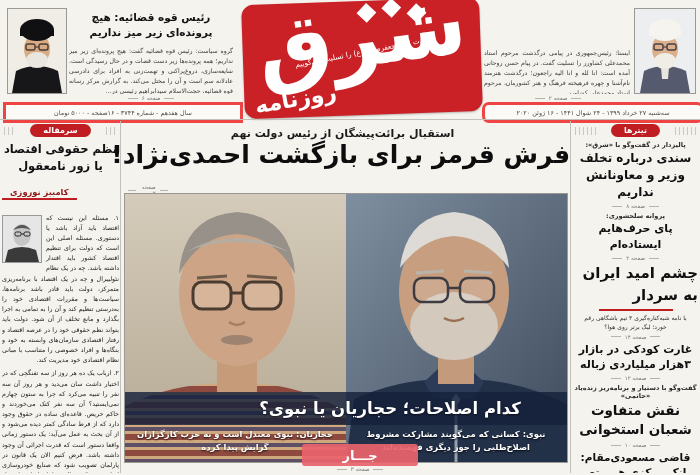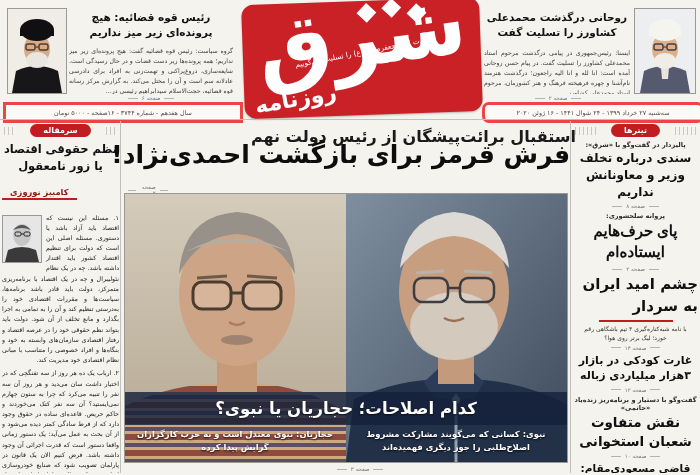--- a/index.html
+++ b/index.html
@@ -24,22 +24,22 @@
                       border-radius:12px;transform:rotate(-2deg);box-shadow:0 1px 2px rgba(0,0,0,.25);}
   .diamond{position:absolute;width:14px;height:14px;background:#fff;transform:rotate(45deg);}
   #logo-word{position:absolute;left:0;top:-14px;width:100%;text-align:center;color:#fff;
              font-size:84px;font-weight:bold;transform:rotate(-6deg);line-height:1.2;}
   #logo-slogan{position:absolute;left:12px;top:46px;width:220px;text-align:center;color:#fff;
                font-size:7.3px;transform:rotate(-9deg);}
   #logo-type{position:absolute;left:10px;bottom:6px;color:#fff;font-size:22px;font-weight:bold;
              transform:rotate(-8deg);}
 
   
-  #lead-kicker{position:absolute;left:127px;top:127px;width:449px;
-               font-weight:bold;font-size:16px;color:#1a1a1a;}
+  #lead-kicker{position:absolute;left:118px;top:127px;width:449px;text-align:center;
+               font-weight:bold;font-size:11px;color:#1a1a1a;}
   #lead-headline{position:absolute;left:121px;top:140px;width:449px;text-align:center;
                  font-weight:bold;font-size:25px;color:#0d0d0d;white-space:nowrap;letter-spacing:-0.5px;}
   #lead-pageref{position:absolute;left:128px;top:184px;width:40px;}
 
   
   .badge-row{display:flex;align-items:center;gap:15px;margin:3px 2px 4px 2px;}
   .hatch{flex:1;height:8px;background:repeating-linear-gradient(90deg,#c9c7c0 0 1px,transparent 1px 4px);}
   .pill{background:#c01d23;color:#fff;font-size:8px;font-weight:bold;border-radius:9px;
         padding:2px 13px;white-space:nowrap;}
   #editorial{position:absolute;left:2px;top:121px;width:117px;height:352px;overflow:hidden;}
@@ -47,32 +47,32 @@
   #editorial .ed-author{display:block;text-align:left;margin:4px auto 13px auto;}
   #editorial .ed-author span{display:inline-block;font-size:8.3px;font-weight:bold;color:#8c1616;
         border-bottom:2px solid #c01d23;padding:0 8px 1px 8px;}
   #editorial .ed-body{font-size:6.3px;line-height:1.62;text-align:justify;color:#222;height:268px;overflow:hidden;}
   #editorial .ed-body p{margin:0 0 3px 0;}
   .author-photo{float:left;width:38px;height:46px;border:1px solid #999;margin:2px 4px 2px 0;background:#e8e8e8;}
 
   #headlines{position:absolute;left:573px;top:121px;width:125px;height:352px;overflow:hidden;text-align:center;}
   .sb-kicker{font-size:6.6px;font-weight:bold;color:#2b2b2b;margin:3px 0 1px 0;}
   .sb-title{font-weight:bold;color:#101010;line-height:1.4;margin:1px 0;}
-  .t1{font-size:12px;} .t2{font-size:15px;font-family:Liberation Serif, serif;} .t3{font-size:15px;line-height:1.45;text-align:right;}
+  .t1{font-size:12px;} .t2{font-size:11px;} .t3{font-size:15px;line-height:1.45;text-align:right;}
   .t4{font-size:11px;font-weight:bold;} .t5{font-size:13.5px;} .t6{font-size:10.5px;}
   .sb-page{margin:3px auto 2px auto;}
   .red-rule{width:74px;height:2px;background:#c01d23;margin:2px auto;}
   .sb-sub{font-size:6px;line-height:1.5;color:#333;margin:1px 4px;}
 
   
   #feature{position:absolute;left:124px;top:193px;width:442px;height:268px;border:1px solid #9b9993;
            background:#ddd;overflow:hidden;}
   #feature svg{position:absolute;top:0;}
   #cap-band{position:absolute;left:0;top:198px;width:442px;height:33px;background:rgba(21,33,58,.82);
-            display:flex;align-items:center;justify-content:center;}
+            display:flex;align-items:center;justify-content:center;padding-left:44px;}
   #cap-band span{color:#fff;font-weight:bold;font-size:16.5px;text-shadow:0 1px 2px rgba(0,0,0,.6);white-space:nowrap;}
   .quote{position:absolute;top:234px;color:#fff;font-weight:bold;font-size:8.4px;line-height:1.5;
          text-align:center;text-shadow:0 1px 2px rgba(0,0,0,.85);}
   #quote-right{left:228px;width:206px;}
   #quote-left{left:8px;width:204px;}
 
   #jaaar{position:absolute;left:302px;top:444px;width:116px;height:22px;background:rgba(232,99,108,.93);
          border-radius:3px;display:flex;align-items:center;justify-content:center;z-index:5;}
   #jaaar span{color:#fff;font-weight:bold;font-size:13px;letter-spacing:2px;}
   #jaaar-page{position:absolute;left:302px;top:466px;width:116px;z-index:5;}
@@ -121,21 +121,20 @@
         <path d="M26 58 L34 58 L33 70 L27 70 Z" fill="#e8e4de"></path>
         <ellipse cx="30" cy="40" rx="13" ry="16" fill="#dcb08a"></ellipse>
         <ellipse cx="30" cy="52" rx="11" ry="8" fill="#f0ece6"></ellipse>
         <ellipse cx="30" cy="21" rx="16" ry="11" fill="#f6f4ef"></ellipse>
         <rect x="14" y="22" width="32" height="5" fill="#f6f4ef"></rect>
         <rect x="19" y="35" width="9" height="6" rx="2" fill="none" stroke="#44404a" stroke-width="1.4"></rect>
         <rect x="32" y="35" width="9" height="6" rx="2" fill="none" stroke="#44404a" stroke-width="1.4"></rect>
         <line x1="28" y1="38" x2="32" y2="38" stroke="#44404a" stroke-width="1.2"></line>
       </svg>
     </div>
-    <div class="abs topstory-title" style="left:2px;top:6px;width:146px;">روحانی درگذشت محمدعلی کشاورز را تسلیت گفت</div>
     <div class="abs topstory-body" style="left:2px;top:44px;width:146px;height:46px;">ایسنا: رئیس‌جمهوری در پیامی درگذشت مرحوم استاد محمدعلی کشاورز را تسلیت گفت. در پیام حسن روحانی آمده است: انا لله و انا الیه راجعون؛ درگذشت هنرمند نام‌آشنا و چهره فرهیخته فرهنگ و هنر کشورمان، مرحوم استاد محمدعلی کشاورز...</div>
     <div class="abs pageref" style="left:28px;top:91px;width:96px;">صفحه ۲</div>
     <div class="metabar" style="left:0;top:98px;width:216px;height:15px;border-radius:7px;">سه‌شنبه ۲۷ خرداد ۱۳۹۹ - ۲۴ شوال ۱۴۴۱ - ۱۶ ژوئن ۲۰۲۰</div>
   </div>
 
   <div class="hairline-h" style="left:0;top:119px;width:700px;"></div>
   <div class="hairline-v" style="left:120px;top:121px;height:352px;"></div>
   <div class="hairline-v" style="left:570px;top:121px;height:352px;"></div>
 
   <div id="lead-kicker">استقبال برائت‌پیشگان از رئیس دولت نهم</div>
@@ -256,15 +255,18 @@
       <path d="M98 124 Q108 130 118 124" stroke="#9a7055" stroke-width="2.5" fill="none"></path>
     </svg>
 
     <div id="cap-band">
       <span>کدام اصلاحات؛ حجاریان یا نبوی؟</span>
     </div>
     <div id="quote-right" class="quote">نبوی: کسانی که می‌گویند مشارکت مشروط اصلاح‌طلبی را جور دیگری فهمیده‌اند</div>
     <div id="quote-left" class="quote">حجاریان: نبوی معتدل است و به حزب کارگزاران گرایش پیدا کرده</div>
   </div>
 
+  <div id="jaaar">
+    <span>جـــار</span>
+  </div>
   <div id="jaaar-page" class="pageref">صفحه ۳</div>
 
 </div>
 
 </body></html>

